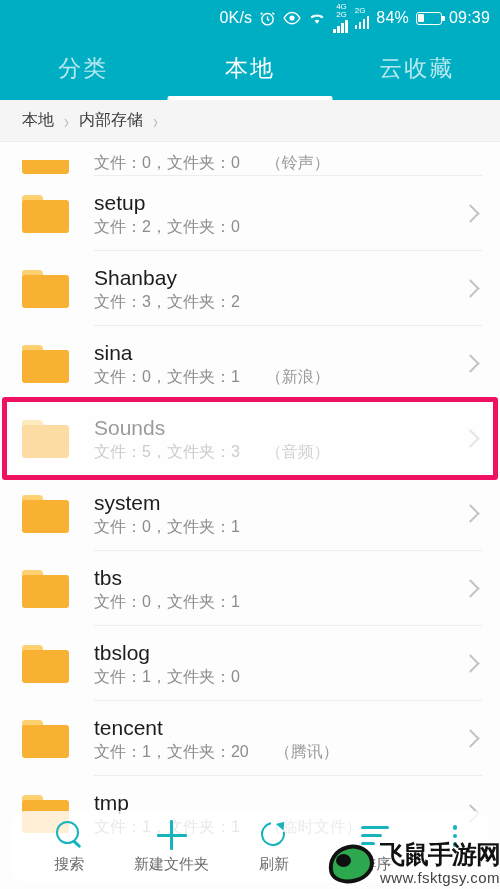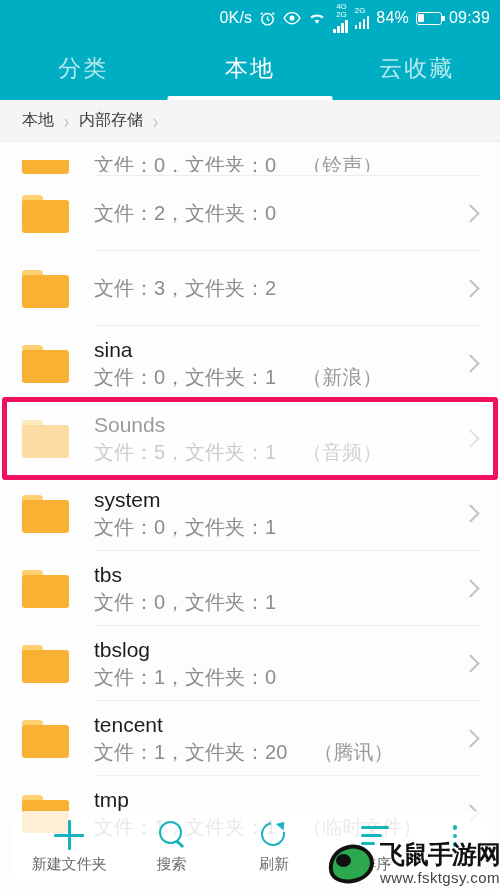--- a/index.html
+++ b/index.html
@@ -106,21 +106,21 @@
     background: #F8B133; border-radius: 3px;
   }
 
   .rowtext { flex: 1; min-width: 0; display: flex; flex-direction: column; gap: 4px; }
   .rowname {
     font-size: 21px; color: #1d1d1d; line-height: 1.12;
     white-space: nowrap; overflow: hidden;
   }
   .rowmeta {
     display: flex; align-items: baseline; gap: 26px;
-    font-size: 20px; color: #8c8c8c; line-height: 1.15; white-space: nowrap;
+    font-size: 16px; color: #8c8c8c; line-height: 1.15; white-space: nowrap;
   }
   .rowmeta .alias { color: #9a9a9a; }
 
   .chev {
     flex: 0 0 auto; width: 22px; height: 22px; position: relative;
     margin-left: 8px;
   }
   .chev::before {
     content: ""; position: absolute; left: 4px; top: 4px;
     width: 11px; height: 11px;
@@ -332,34 +332,36 @@
       </div>
 
     </div>
 
     <div class="row">
       <div class="folder">
         <span class="tabtop"></span>
           <span class="body"></span>
       </div>
       <div class="rowtext">
+        <div class="rowname">setup</div>
         <div class="rowmeta">
           <span>文件：2，文件夹：0</span>
           <span class="alias"></span>
         </div>
       </div>
       <div class="chev"></div>
     </div>
 
     <div class="row">
       <div class="folder">
         <span class="tabtop"></span>
           <span class="body"></span>
       </div>
       <div class="rowtext">
+        <div class="rowname">Shanbay</div>
         <div class="rowmeta">
           <span>文件：3，文件夹：2</span>
           <span class="alias"></span>
         </div>
       </div>
       <div class="chev"></div>
     </div>
 
     <div class="row no-rule">
       <div class="folder">
@@ -377,21 +379,21 @@
     </div>
 
     <div class="row no-rule">
       <div class="folder">
         <span class="tabtop"></span>
           <span class="body"></span>
       </div>
       <div class="rowtext">
         <div class="rowname">Sounds</div>
         <div class="rowmeta">
-          <span>文件：5，文件夹：1</span>
+          <span>文件：5，文件夹：3</span>
           <span class="alias">（音频）</span>
         </div>
       </div>
       <div class="chev"></div>
     </div>
 
     <div class="row">
       <div class="folder">
         <span class="tabtop"></span>
           <span class="body"></span>
@@ -463,33 +465,33 @@
           <span class="alias">（临时文件）</span>
         </div>
       </div>
       <div class="chev"></div>
     </div>
 
     <div class="highlight-box" id="hl" style="top: 255px; height: 83px; border-color: rgb(240, 18, 98);"></div>
   </div>
 
   <div class="toolbar">
+
+    <div class="tool">
+      <div class="ic">
+          <div class="ic-search"></div>
+        </div>
+      <div class="lb">搜索</div>
+    </div>
 
     <div class="tool">
       <div class="ic">
           <div class="ic-plus"></div>
         </div>
       <div class="lb">新建文件夹</div>
-    </div>
-
-    <div class="tool">
-      <div class="ic">
-          <div class="ic-search"></div>
-        </div>
-      <div class="lb">搜索</div>
     </div>
 
     <div class="tool">
       <div class="ic">
         <div class="ic-refresh">
           <span class="ring"></span>
             <span class="arrow"></span>
         </div>
       </div>
       <div class="lb">刷新</div>

